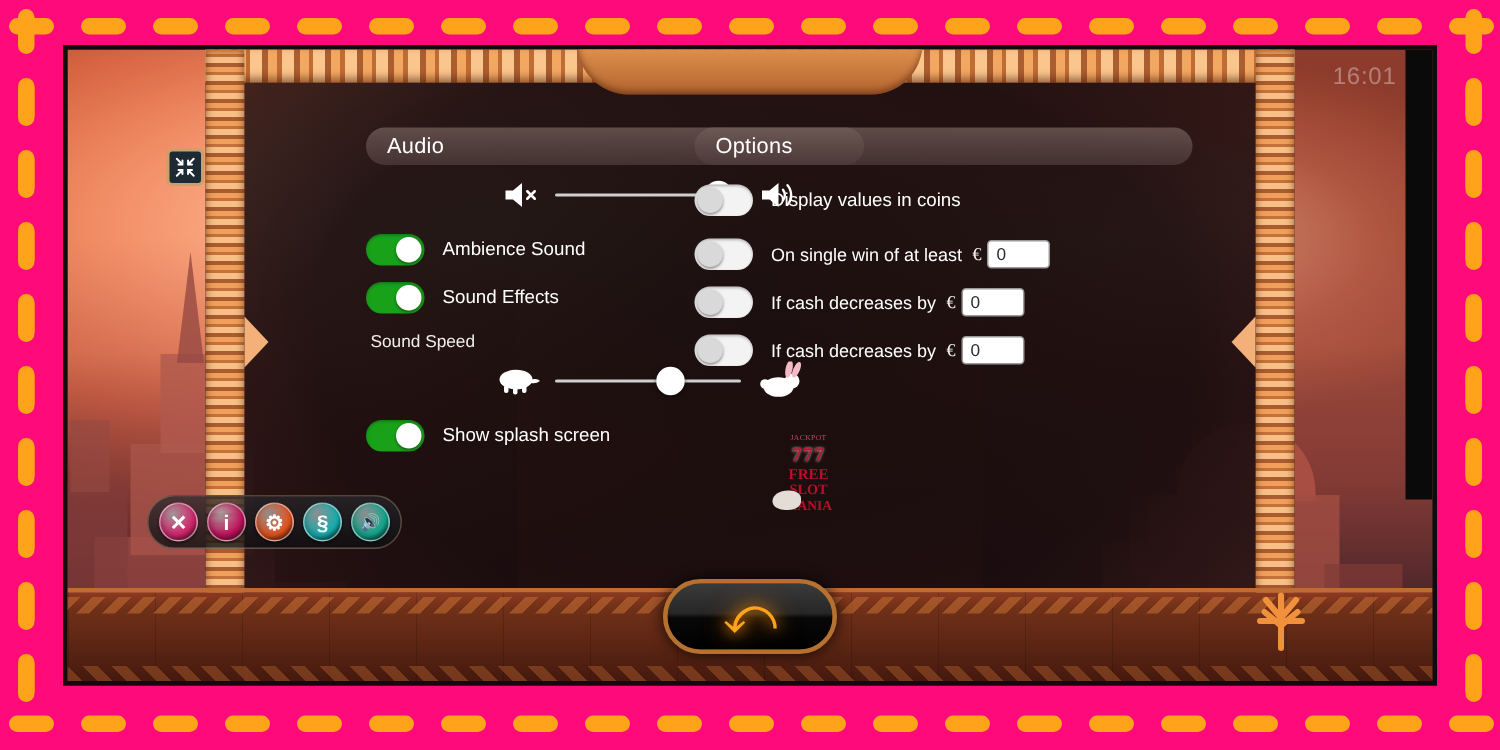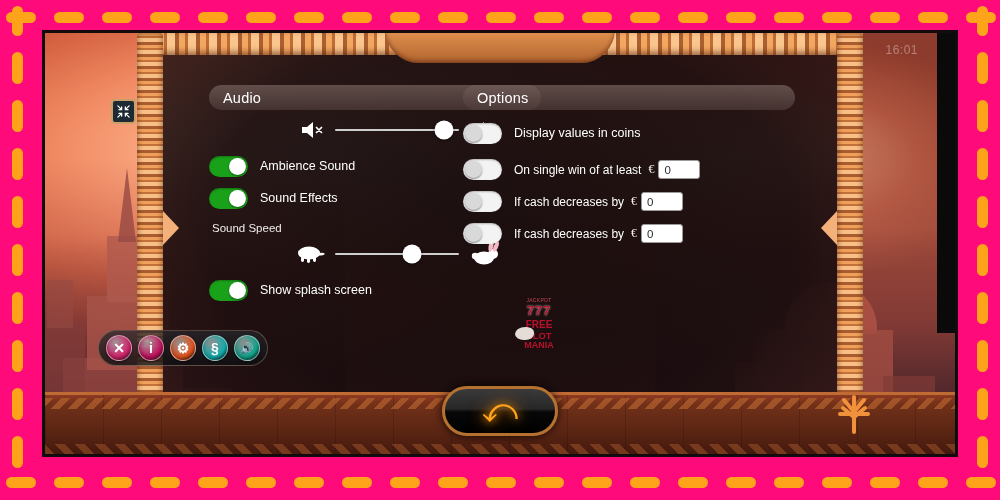--- a/index.html
+++ b/index.html
@@ -116,21 +116,21 @@
     opacity:.65;
   }
   #bar-zigzag2 {
     position:absolute; left:0; right:0; bottom:0; height:10px;
     background:repeating-linear-gradient(45deg, #9c5228 0 7px, rgba(0,0,0,0) 7px 14px);
     opacity:.55;
   }
 
   
   #settings { position:absolute; left:150px; top:52px; right:150px; bottom:70px; z-index:3; }
-  .col { position:absolute; top:0; width:332px; }
+  .col { position:absolute; top:0; width:332px;margin-left:35px; }
   .col.left { left:14px; }
   .col.right { right:10px; }
 
   .section-pill {
     height:25px; border-radius:13px;
     background:linear-gradient(to bottom, rgba(112,92,88,.78), rgba(78,60,58,.74));
     display:flex; align-items:center; padding:0 14px;
     color:#fff; font-size:14.5px; letter-spacing:.2px;
   }
   .sub-label { color:#f2eeee; font-size:11.5px; margin:11px 0 0 3px; }
@@ -168,22 +168,22 @@
   .cur { color:#efefef; font-size:12px; margin-left:7px; font-family:"Liberation Serif", serif; }
   .numfield {
     width:42px; height:19px; margin-left:4px; border:1px solid #9a9a9a; border-radius:3px;
     background:#fff; color:#2b2b2b; font-size:11.5px;
     display:flex; align-items:center; padding-left:5px;
   }
 
   
   #watermark {
     position:absolute; left:468px; top:249px; width:52px; height:68px; z-index:4;
-    display:flex; flex-direction:column; align-items:center; justify-content:flex-end;
-    font-family:Liberation Sans, sans-serif; line-height:1; opacity:.92;
+    display:flex; flex-direction:column; align-items:center; justify-content:center;
+    font-family:Liberation Serif, serif; line-height:1; opacity:.92;
   }
   #watermark .wm1 { font-size:5px; color:#d24b5e; letter-spacing:.3px; }
   #watermark .wm2 {
     font-size:13px; font-weight:bold; color:#c4122f; letter-spacing:1px;
     text-shadow:0 0 2px #fff; margin-top:1px;
   }
   #watermark .wm3 { font-size:10px; font-weight:bold; color:#c4122f; margin-top:3px; }
   #watermark .wm4 { font-size:9.5px; font-weight:bold; color:#c4122f; margin-top:1px; }
   #watermark .wm5 { font-size:9px; font-weight:bold; color:#c4122f; margin-top:1px; }
   #wm-bunny {
@@ -226,22 +226,22 @@
   #back-arrow { font-size:34px; color:#ffa31a; text-shadow:0 0 9px #ff9500,0 0 18px #ff7b00; }
 
   
   #tree-logo {
     position:absolute; right:78px; bottom:18px; z-index:6;
     width:46px; height:46px;
   }
 
   
   #clock {
-    position:absolute; right:37px; top:10px; z-index:6;
-    color:rgba(255,255,255,.35); font-size:12px; letter-spacing:.5px;
+    position:absolute; right:24px; top:10px; z-index:6;
+    color:rgba(255,255,255,.35); font-size:16px; letter-spacing:.5px;
   }
   #right-dark {
     position:absolute; right:0; top:0; width:18px; height:300px; background:#0a0a0a; z-index:4;
   }
   svg { display:block; }
 </style>
 </head>
 <body>
 
 <div id="dash-layer">

